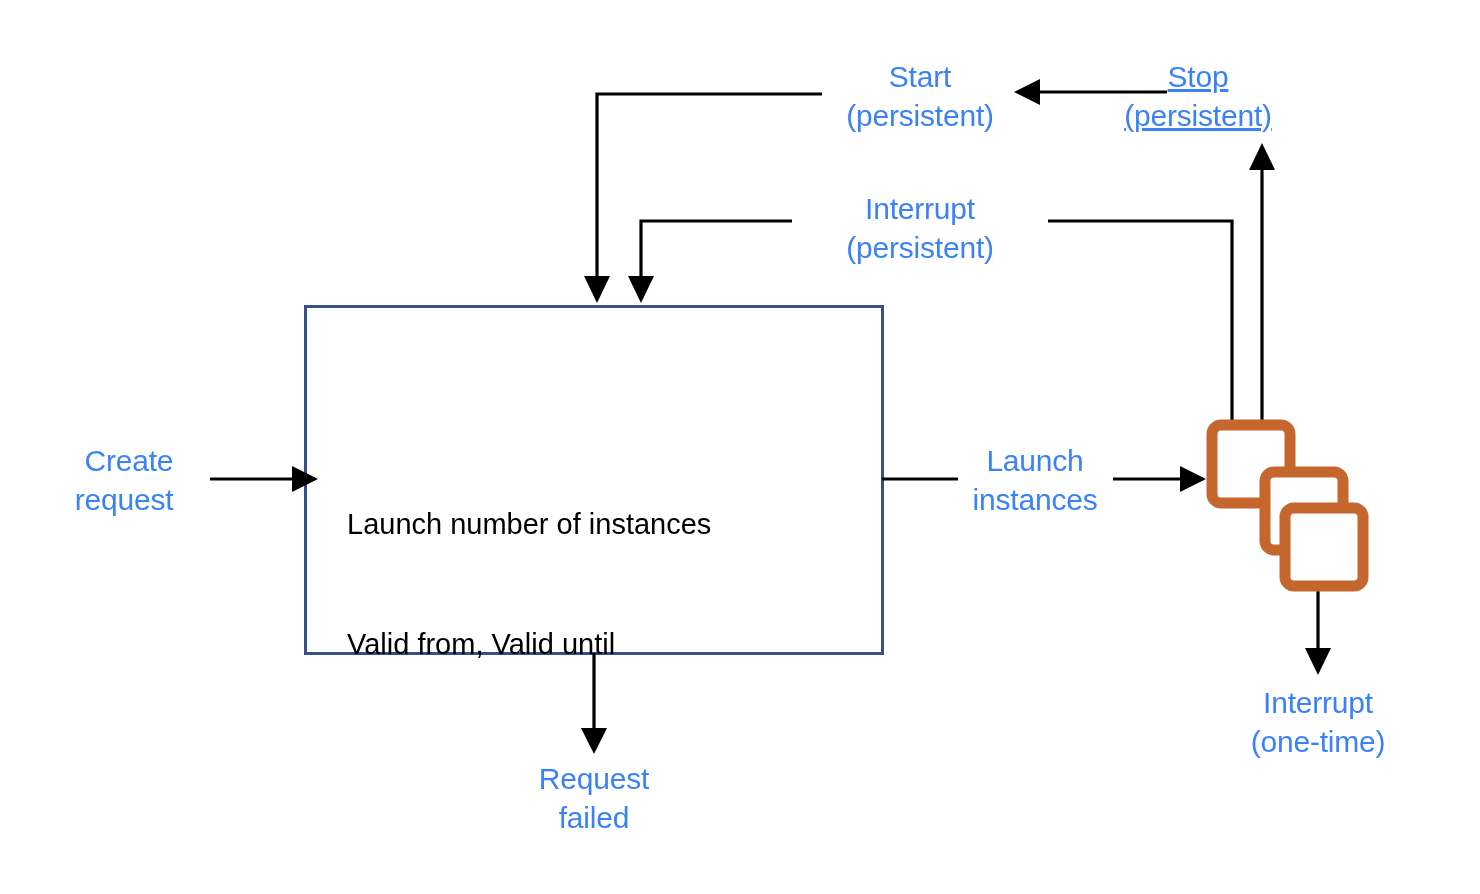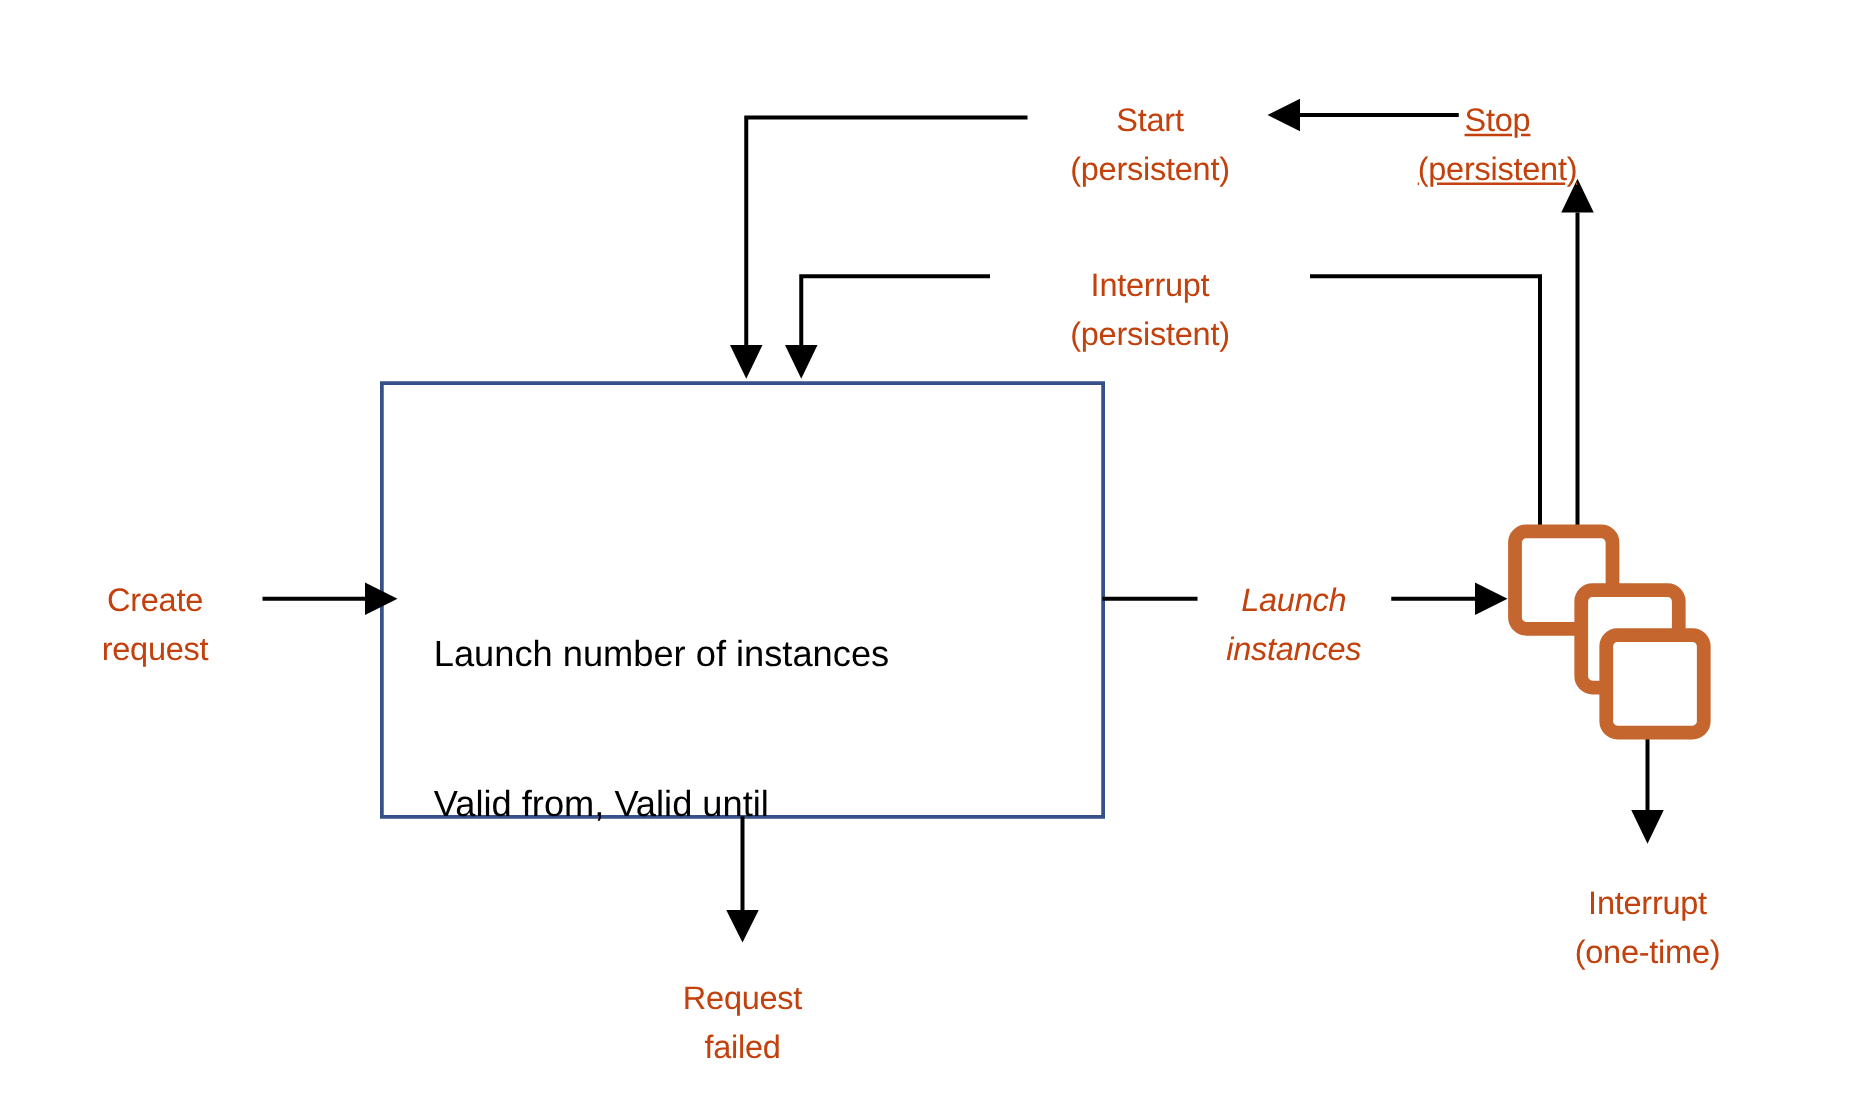--- a/index.html
+++ b/index.html
@@ -40,27 +40,26 @@
     stroke-width: 3;
   }
   .inst-square {
     fill: #ffffff;
     stroke: #c4662e;
     stroke-width: 11;
   }
   .label {
     position: absolute;
     font-family: "Liberation Sans", sans-serif;
-    font-size: 26px;
+    font-size: 30px;
     line-height: 39px;
-    color: #c2410c;
+    color: #3b82f6;
     text-align: center;
     white-space: pre;
     letter-spacing: -0.2px;
-    margin-top: 20px;
   }
   .label.center-x {
     transform: translateX(-50%);
   }
   .box-title {
     position: absolute;
     font-family: "Liberation Sans", sans-serif;
     font-size: 29px;
     font-weight: bold;
     color: #000000;
@@ -142,27 +141,27 @@
     </g>
 
   </svg>
 
 
   <div class="box-lines" style="left:347px; top:424px;">
     <span class="box-line">Launch number of instances</span>
     <span class="box-line">Valid from, Valid until</span>
   </div>
 
-  <div class="label center-x" style="left:124px; top:441px;">Create
+  <div class="label center-x" style="left:124px; top:441px;text-align:right;">Create
 request</div>
 
   <div class="label center-x" style="left:594px; top:759px;">Request
 failed</div>
 
-  <div class="label center-x" style="left:1035px; top:441px;font-style:italic;">Launch
+  <div class="label center-x" style="left:1035px; top:441px;">Launch
 instances</div>
 
   <div class="label center-x" style="left:920px; top:57px;">Start
 (persistent)</div>
 
   <div class="label center-x" style="left:1198px; top:57px;text-decoration:underline;">Stop
 (persistent)</div>
 
   <div class="label center-x" style="left:920px; top:189px;">Interrupt
 (persistent)</div>

